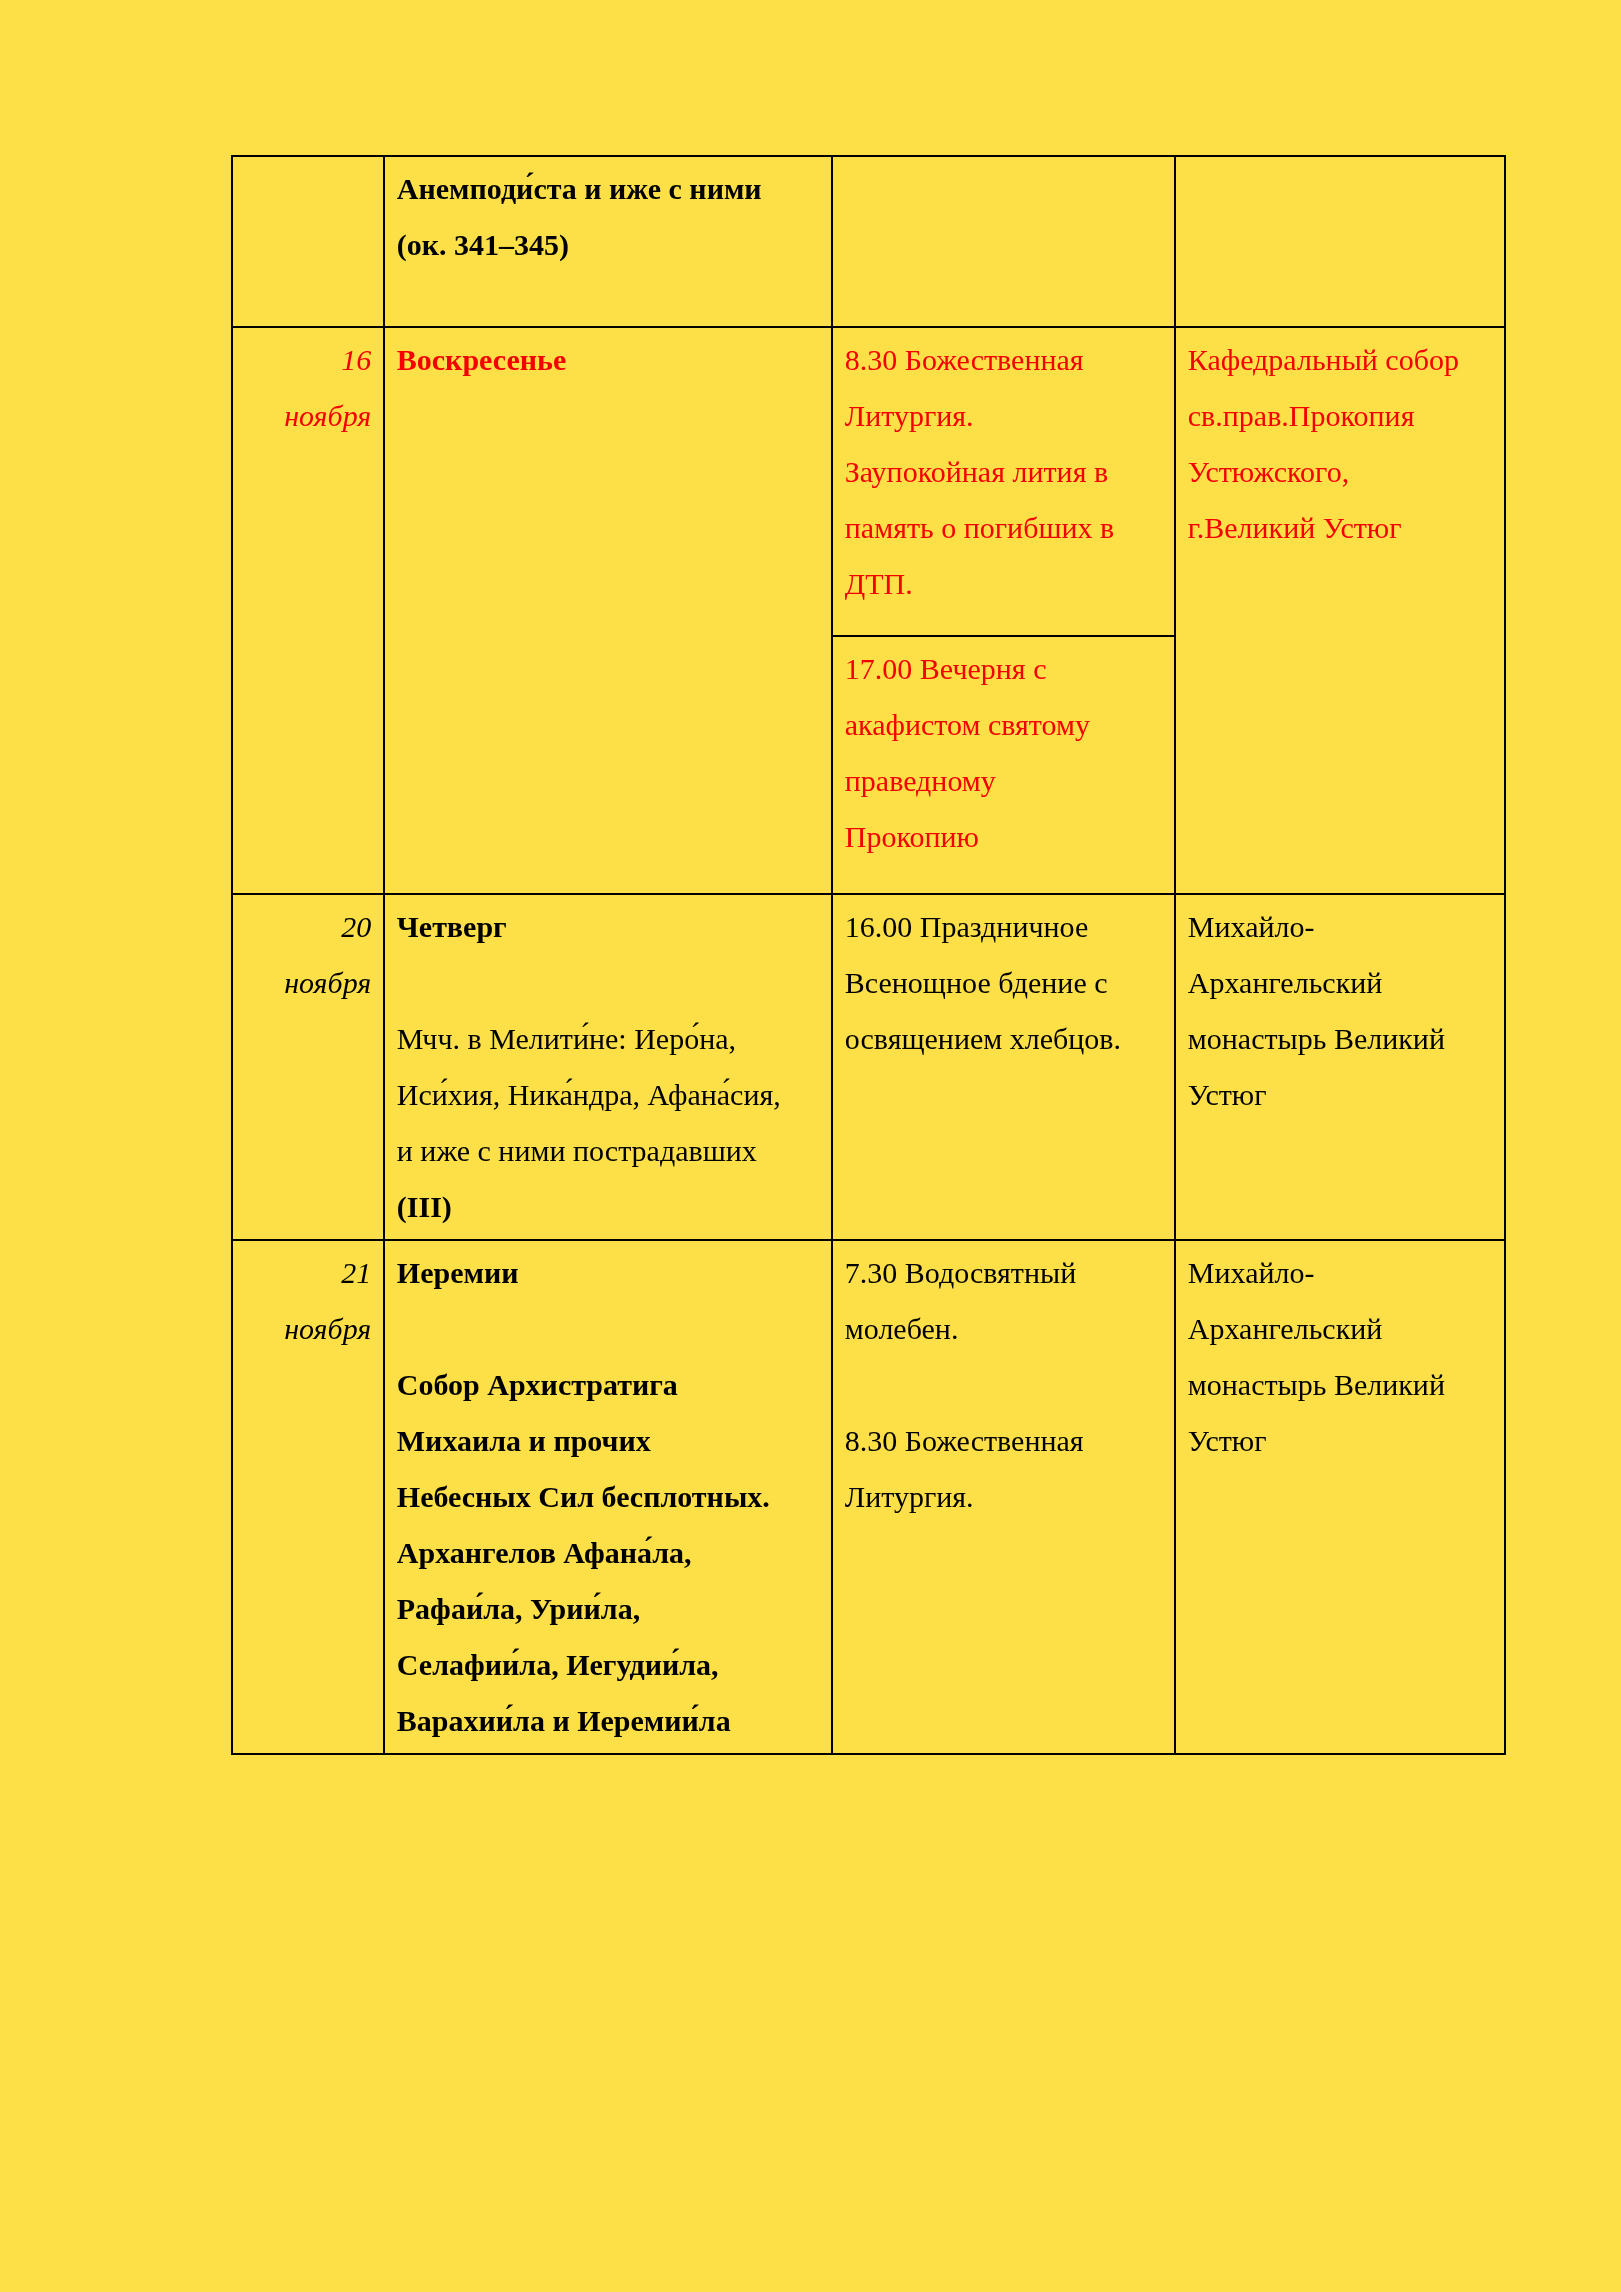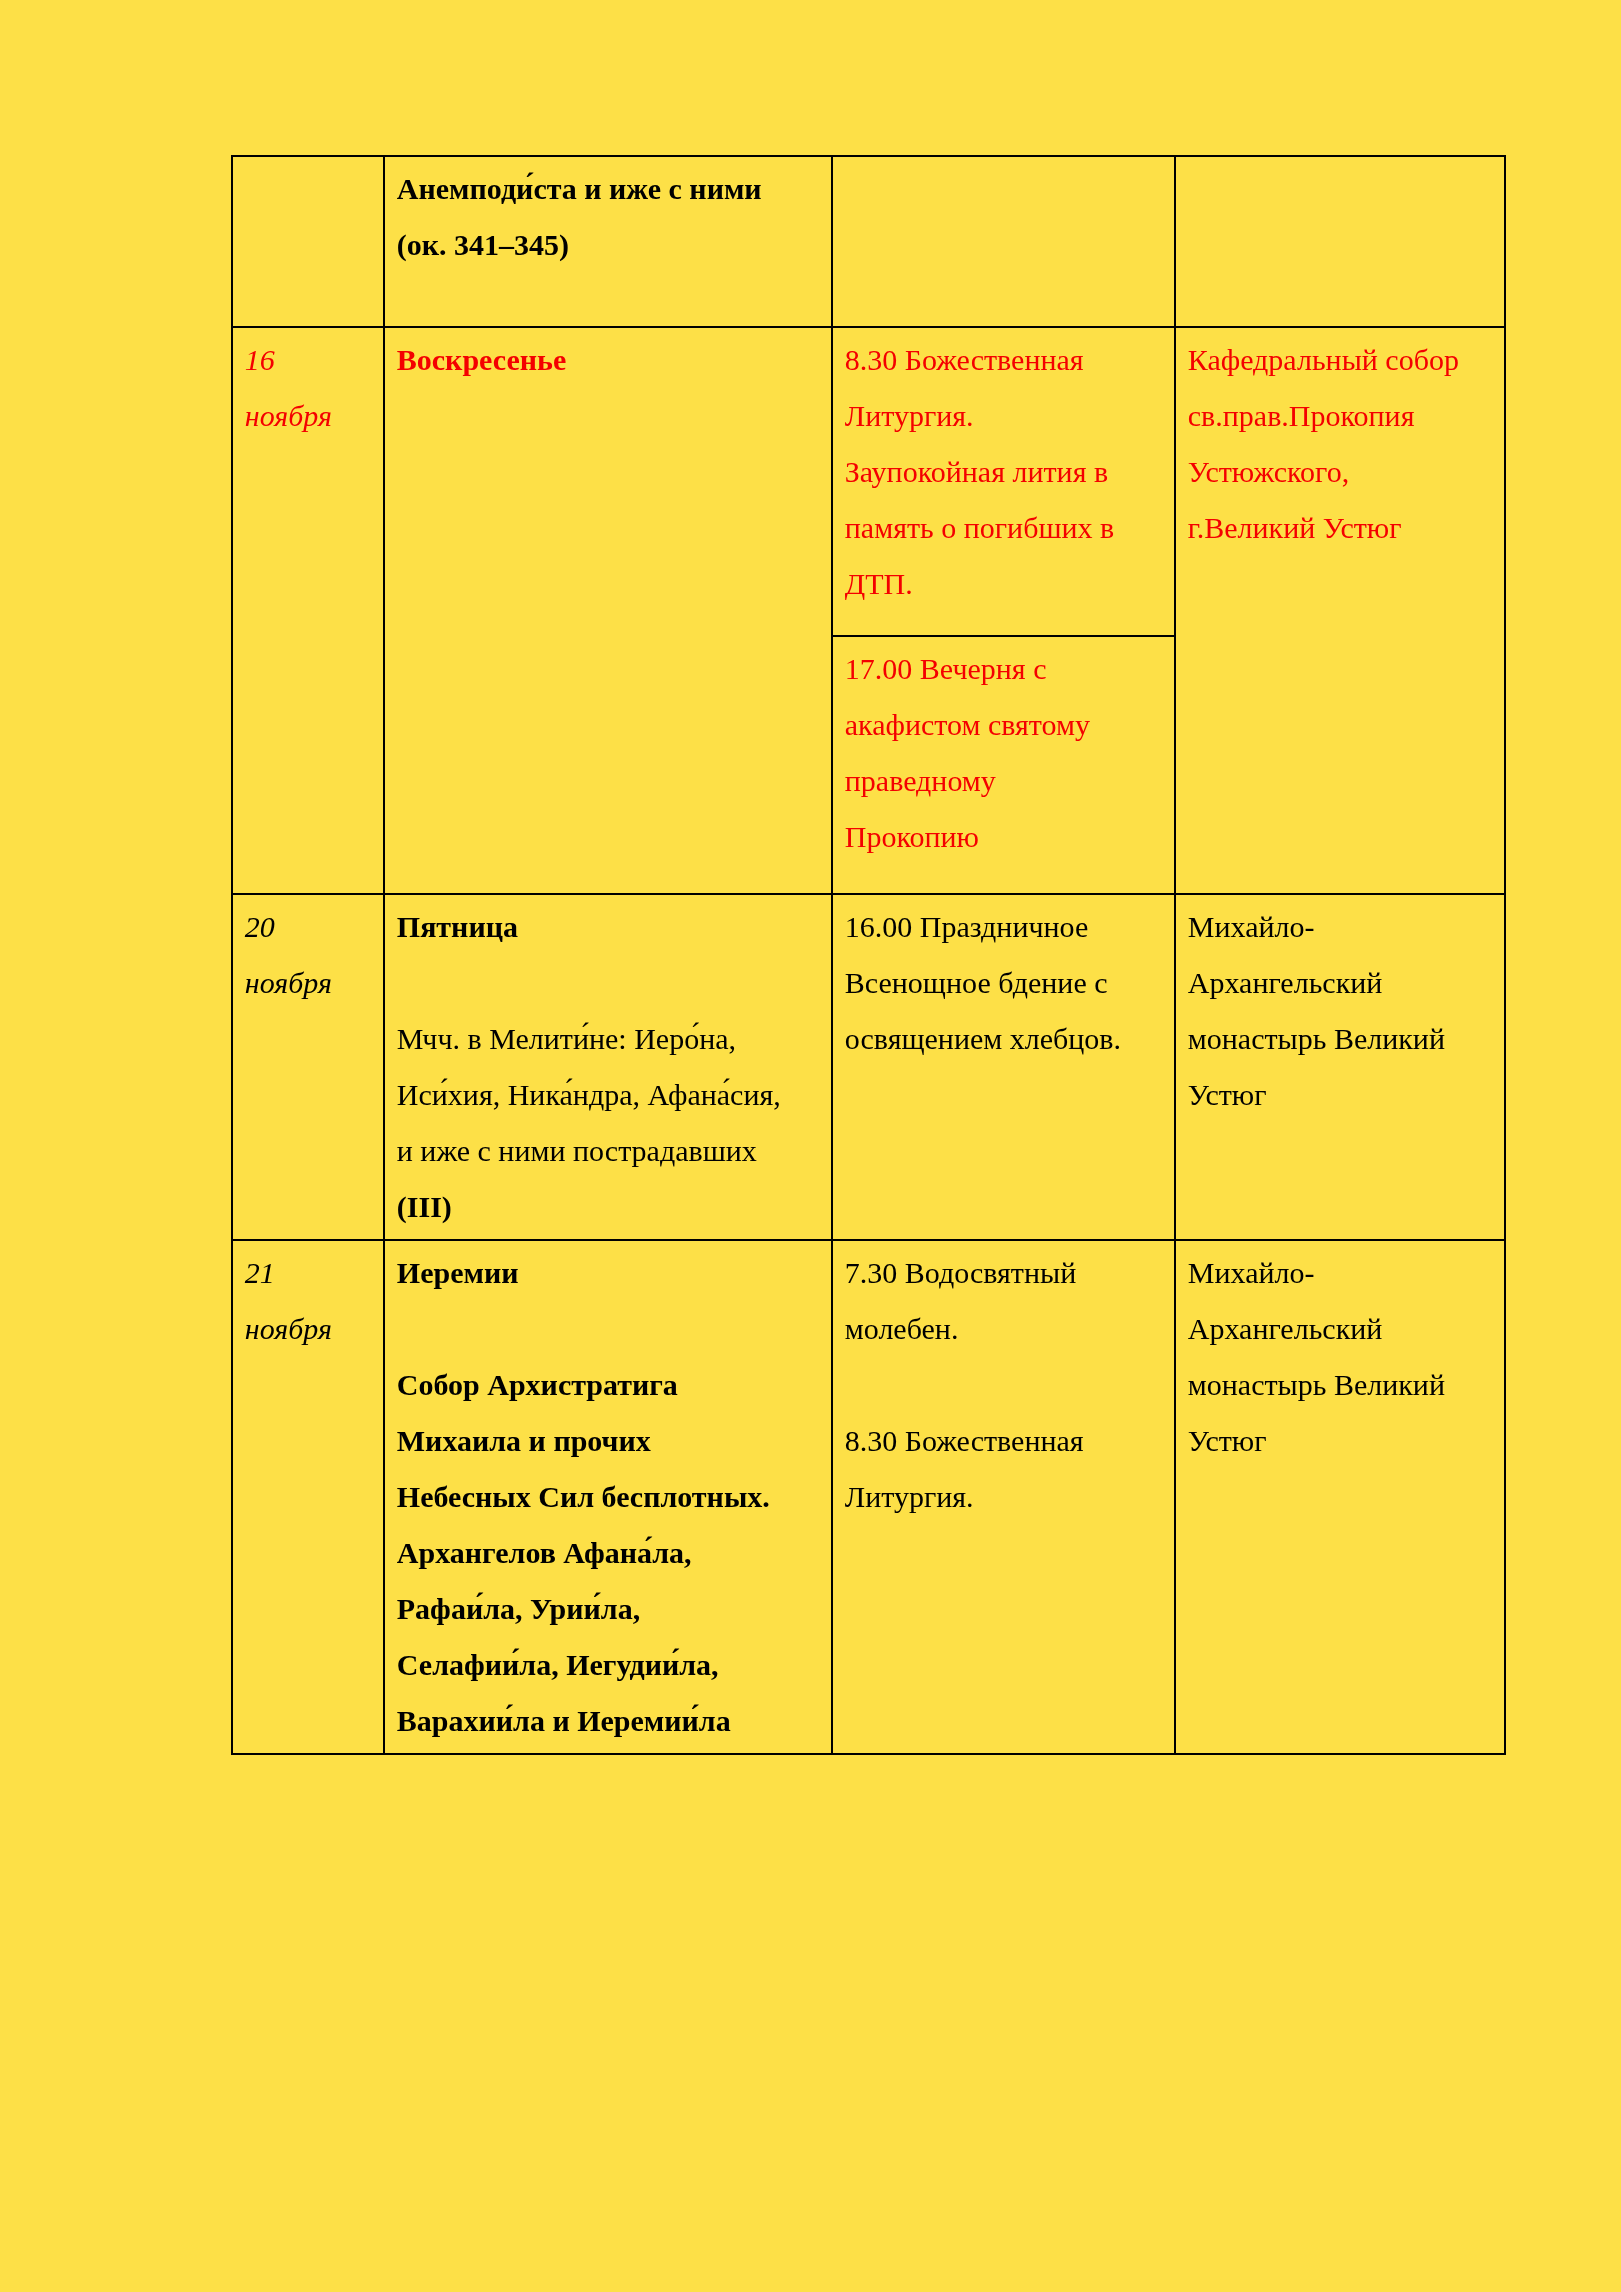--- a/index.html
+++ b/index.html
@@ -27,21 +27,21 @@
   table.schedule td {
     border: 2px solid #000000;
     vertical-align: top;
     padding: 3.9px 11.8px;
     font-size: 30px;
     line-height: 56px;
     overflow: hidden;
   }
   .lines { white-space: pre-line; }
   .date-cell {
-    text-align: left;
+    text-align: right;
     font-style: italic;
     line-height: 69px;
     padding-top: 9.8px;
   }
   .loc-cell { }
   .svc-cell { text-align: left; }
   .day { font-weight: bold; }
   .bold { font-weight: bold; }
   .red { color: #f40000; }
   .spacer-line { height: 56px; }
@@ -101,21 +101,21 @@
 Прокопию</div>
       </td>
     </tr>
 
     <tr style="height:333px">
       <td class="date-cell">
         <div class="lines">20
 ноября</div>
       </td>
       <td>
-        <div class="day">Пятница</div>
+        <div class="day">Четверг</div>
         <div class="spacer-line"></div>
         <div class="lines">Мчч. в Мелити́не: Иеро́на,
 Иси́хия, Ника́ндра, Афана́сия,
 и иже с ними пострадавших</div>
         <div class="bold">(III)</div>
       </td>
       <td class="svc-cell">
         <div class="lines">16.00 Праздничное
 Всенощное бдение с
 освящением хлебцов.</div>

